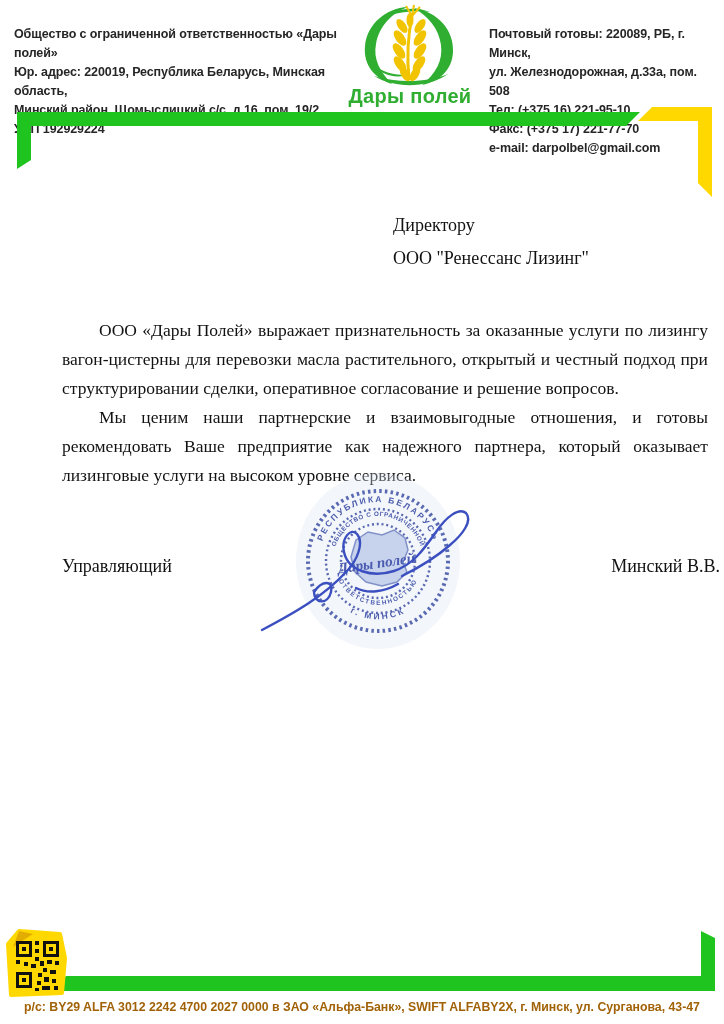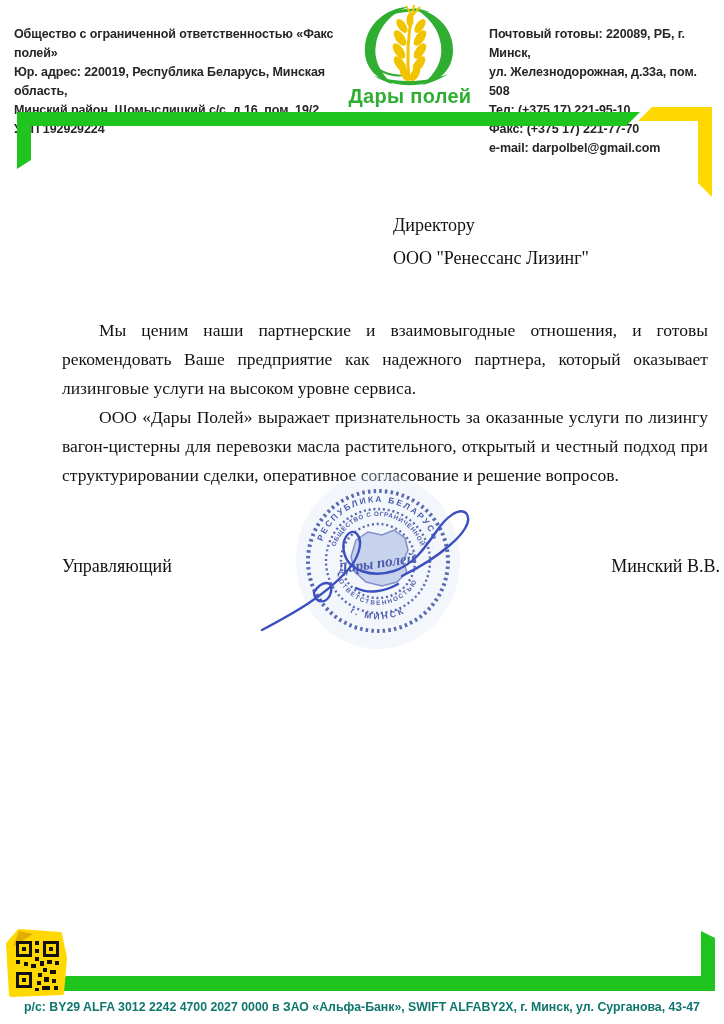--- a/index.html
+++ b/index.html
@@ -22,29 +22,29 @@
   .serif { font-family:"Liberation Serif", serif; color:#121212; }
   .recipient { position:absolute; left:393px; top:162px; font-size:18px; line-height:32.5px;margin-top:47px; }
   .body-text { position:absolute; left:62px; top:316px; width:646px;
     font-size:17.5px; line-height:29px; text-align:justify; }
   .body-text p { text-indent:37px; }
   .sig-row { position:absolute; left:62px; right:4px; top:556px;
     display:flex; justify-content:space-between; font-size:18px; }
   .stamp-svg { position:absolute; left:256px; top:472px; width:240px; height:184px; }
   
   .footer-line { position:absolute; left:0; top:1000px; width:724px; text-align:center;
-    font-size:12.3px; font-weight:700; color:#0f766e; }
+    font-size:12.3px; font-weight:700; color:#a16207; }
 </style>
 </head>
 <body>
 
 <div class="page">
 
   <div class="hdr-block hdr-left">
-    <div>Общество с ограниченной ответственностью «Факс полей»</div>
+    <div>Общество с ограниченной ответственностью «Дары полей»</div>
     <div>Юр. адрес: 220019, Республика Беларусь, Минская область,</div>
     <div>Минский район, Щомыслицкий с/с, д.16, пом. 19/2</div>
     <div>УНП 192929224</div>
   </div>
 
   <svg class="logo-emblem" viewBox="0 0 116 84">
 
     <g fill="#2fae32">
       <path d="M56,3 C34,4 15,20 13,42 C11,62 24,75 40,80 C28,68 21,55 24,40 C27,22 40,9 56,3 Z"></path>
       <path d="M62,4 C86,8 102,26 101,48 C100,66 88,77 70,81 C84,69 91,57 89,41 C87,25 76,12 62,4 Z"></path>
@@ -69,21 +69,21 @@
         <ellipse cx="63" cy="70" rx="4" ry="8" transform="rotate(30 63 70)"></ellipse>
         <ellipse cx="58" cy="16" rx="3.5" ry="7"></ellipse>
       </g>
     </g>
   </svg>
   <div class="logo-title">Дары полей</div>
 
   <div class="hdr-block hdr-right">
     <div>Почтовый готовы: 220089, РБ, г. Минск,</div>
     <div>ул. Железнодорожная, д.33а, пом. 508</div>
-    <div>Тел: (+375 17) 221-95-10</div>
+    <div>Тел: (+375 16) 221-95-10</div>
     <div>Факс: (+375 17) 221-77-70</div>
     <div>e-mail: darpolbel@gmail.com</div>
   </div>
 
   <svg class="frame-svg" viewBox="0 0 724 1024">
 
     <polygon fill="#1fc41f" points="17,112 640,112 626,126 31,126 31,160 17,169"></polygon>
 
     <polygon fill="#ffd800" points="652,107 712,107 712,197 698,183 698,121 638,121"></polygon>
 
@@ -128,22 +128,22 @@
       </g>
     </g>
   </svg>
 
   <div class="recipient serif">
     <div>Директору</div>
     <div>ООО "Ренессанс Лизинг"</div>
   </div>
 
   <div class="body-text serif">
+    <p>ООО «Дары Полей» выражает признательность за оказанные услуги по лизингу вагон-цистерны для перевозки масла растительного, открытый и честный подход при структурировании сделки, оперативное согласование и решение вопросов.</p>
     <p>Мы ценим наши партнерские и взаимовыгодные отношения, и готовы рекомендовать Ваше предприятие как надежного партнера, который оказывает лизинговые услуги на высоком уровне сервиса.</p>
-    <p>ООО «Дары Полей» выражает признательность за оказанные услуги по лизингу вагон-цистерны для перевозки масла растительного, открытый и честный подход при структурировании сделки, оперативное согласование и решение вопросов.</p>
   </div>
 
   <div class="sig-row serif">
     <span>Управляющий</span>
     <span>Минский В.В.</span>
   </div>
 
   <svg class="stamp-svg" viewBox="0 0 240 184">
     <defs>
       <path id="arcOuterTop" d="M 63,89 A 59 59 0 0 1 181,89" fill="none"></path>

